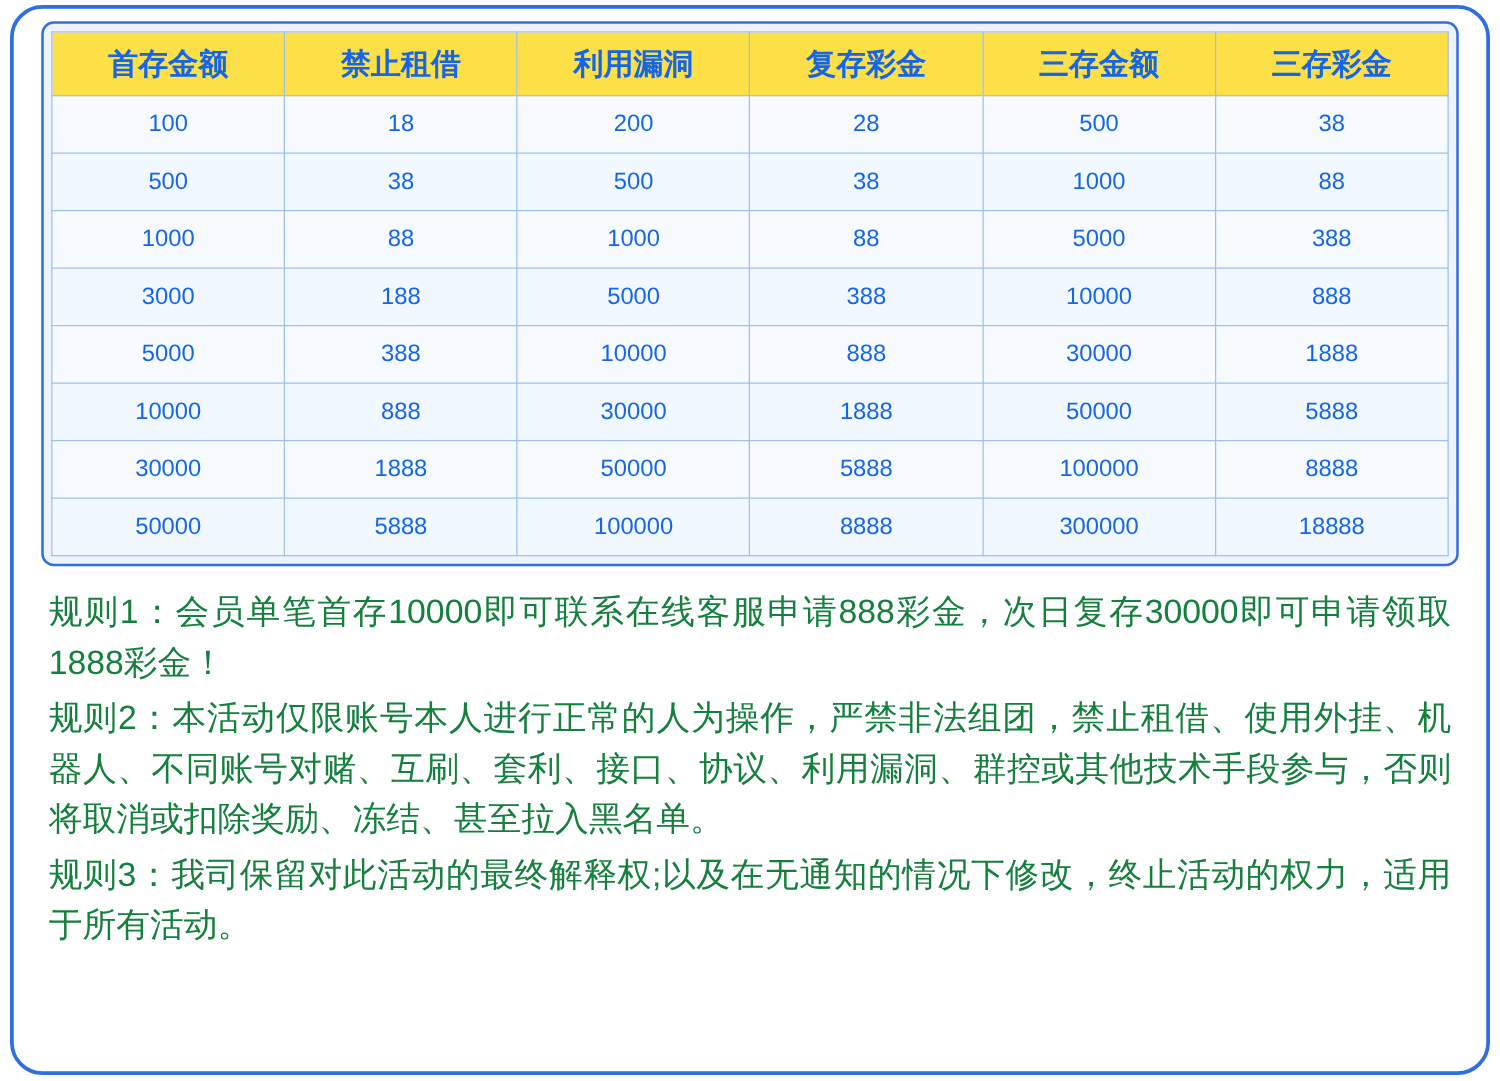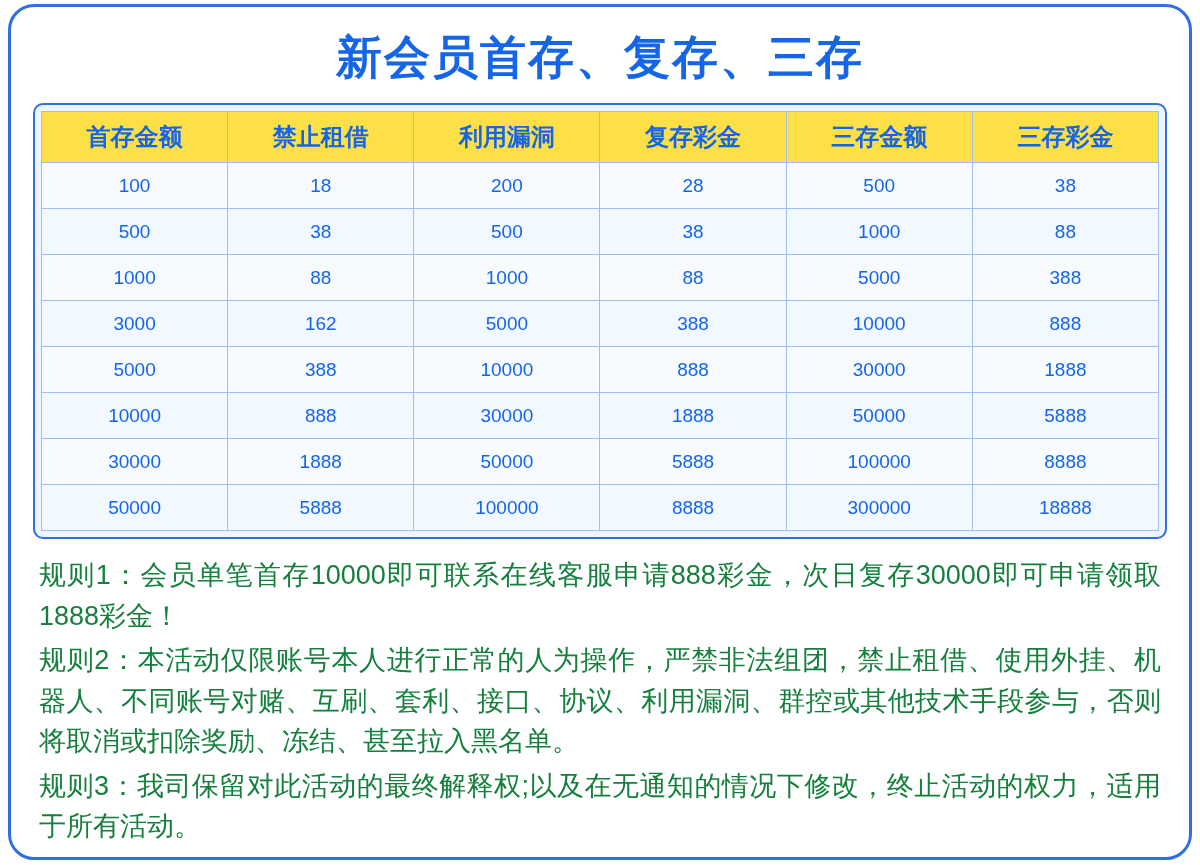--- a/index.html
+++ b/index.html
@@ -85,21 +85,20 @@
     line-height: 1.5;
     margin-bottom: 4px;
     text-align: justify;
   }
 </style>
 </head>
 <body>
 
 <div class="promo-card">
 
-  <div class="title">新会员首存、复存、三存</div>
 
   <div class="table-frame">
     <table class="bonus-table">
       <thead>
         <tr>
           <th>首存金额</th>
           <th>禁止租借</th>
           <th>利用漏洞</th>
           <th>复存彩金</th>
           <th>三存金额</th>
@@ -126,21 +125,21 @@
         <tr>
           <td>1000</td>
           <td>88</td>
           <td>1000</td>
           <td>88</td>
           <td>5000</td>
           <td>388</td>
         </tr>
         <tr>
           <td>3000</td>
-          <td>162</td>
+          <td>188</td>
           <td>5000</td>
           <td>388</td>
           <td>10000</td>
           <td>888</td>
         </tr>
         <tr>
           <td>5000</td>
           <td>388</td>
           <td>10000</td>
           <td>888</td>

